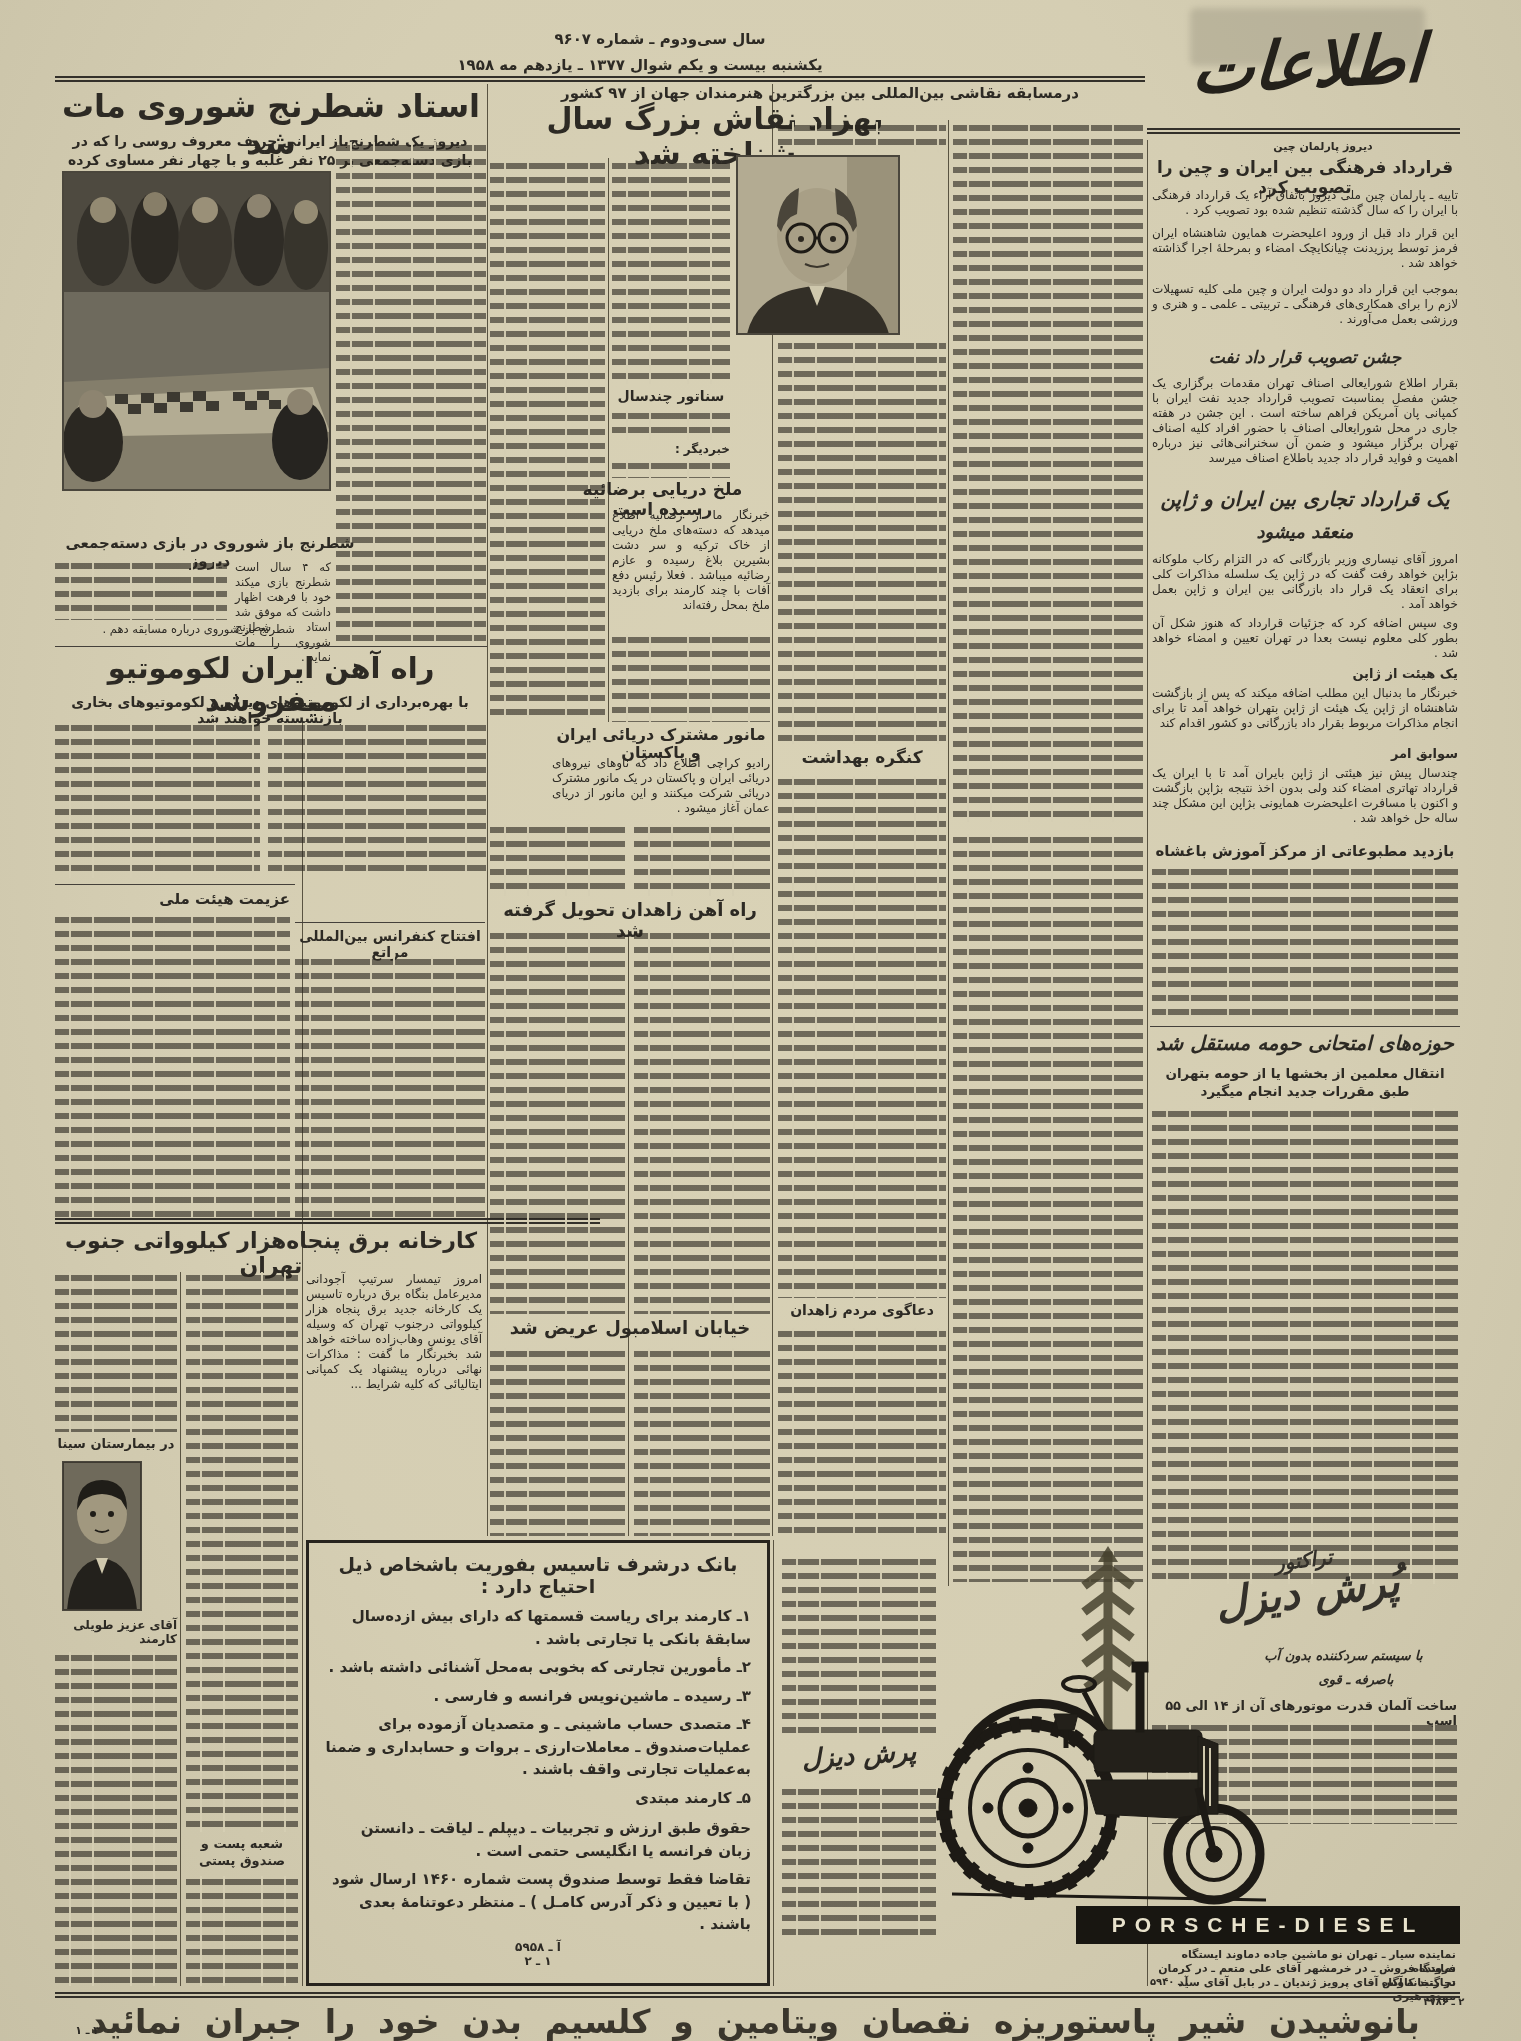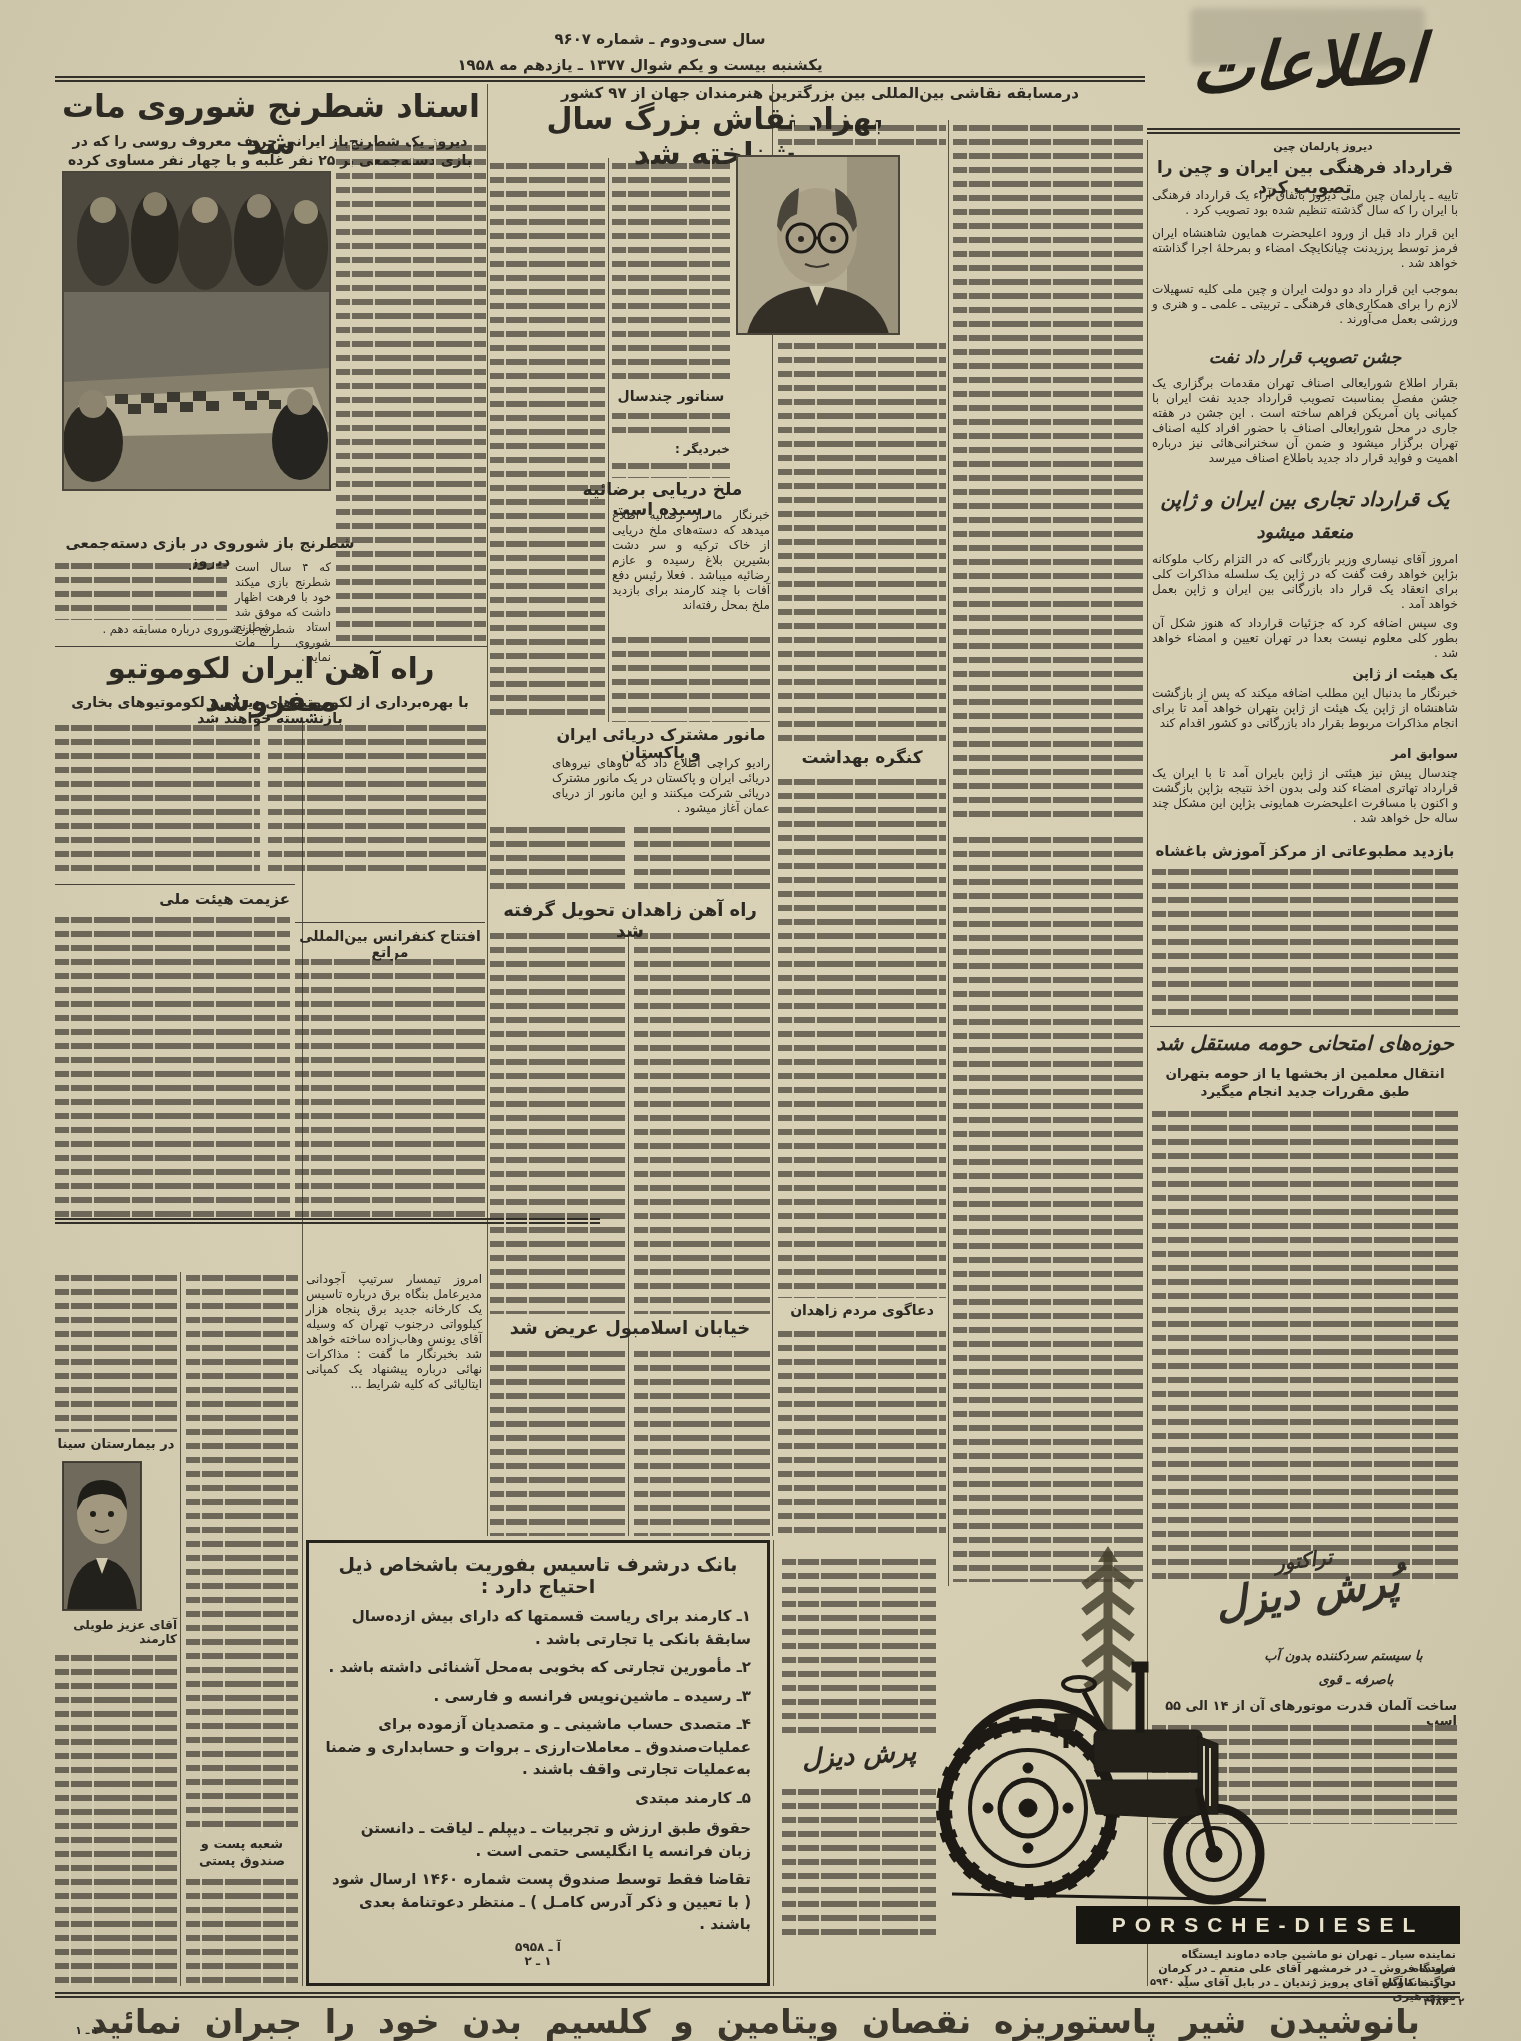--- a/index.html
+++ b/index.html
@@ -102,20 +102,21 @@
 
   <div class="b hr1" style="left:55px;top:884px;width:240px;"></div>
   <div class="b fa shr" style="left:58px;top:890px;width:232px;font-size:15px;">عزیمت هیئت ملی</div>
   <div class="b sim" style="left:55px;top:914px;width:235px;height:306px;"></div>
 
   <div class="b hr1" style="left:295px;top:922px;width:190px;"></div>
   <div class="b fa sh" style="left:295px;top:928px;width:190px;font-size:14px;">افتتاح کنفرانس بین‌المللی مراتع</div>
   <div class="b sim" style="left:295px;top:956px;width:190px;height:264px;"></div>
 
   <div class="b hr2" style="left:55px;top:1218px;width:545px;"></div>
+  <div class="b fa hd" style="left:55px;top:1228px;width:432px;font-size:22px;letter-spacing:2px;">کارخانه برق پنجاه‌هزار کیلوواتی جنوب تهران</div>
 
   <div class="b sim" style="left:55px;top:1272px;width:122px;height:160px;"></div>
   <div class="b fa sh" style="left:55px;top:1436px;width:122px;font-size:13px;">در بیمارستان سینا</div>
   <div class="b photo" style="left:63px;top:1462px;width:78px;height:148px;">
     <svg width="78" height="148" xmlns="http://www.w3.org/2000/svg">
       <rect width="78" height="148" fill="#6f6a5b"></rect>
       <ellipse cx="39" cy="52" rx="25" ry="30" fill="#a1987f"></ellipse>
       <path d="M14,48 Q14,18 39,18 Q64,18 64,48 L58,38 Q39,26 20,38 Z" fill="#1f1d18"></path>
       <circle cx="30" cy="52" r="3" fill="#1f1d18"></circle>
         <circle cx="48" cy="52" r="3" fill="#1f1d18"></circle>

